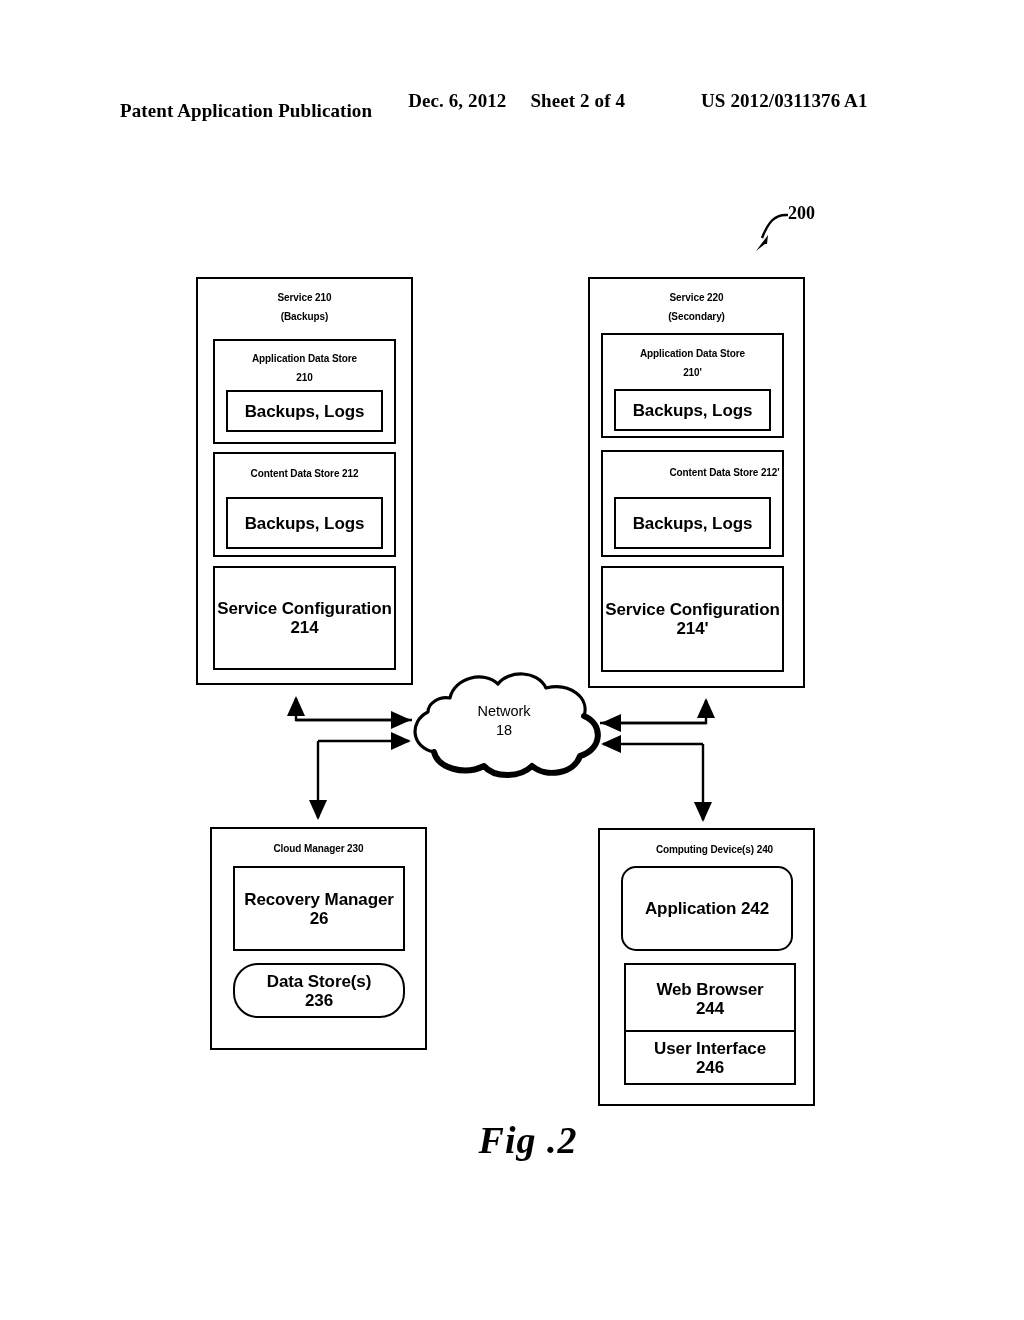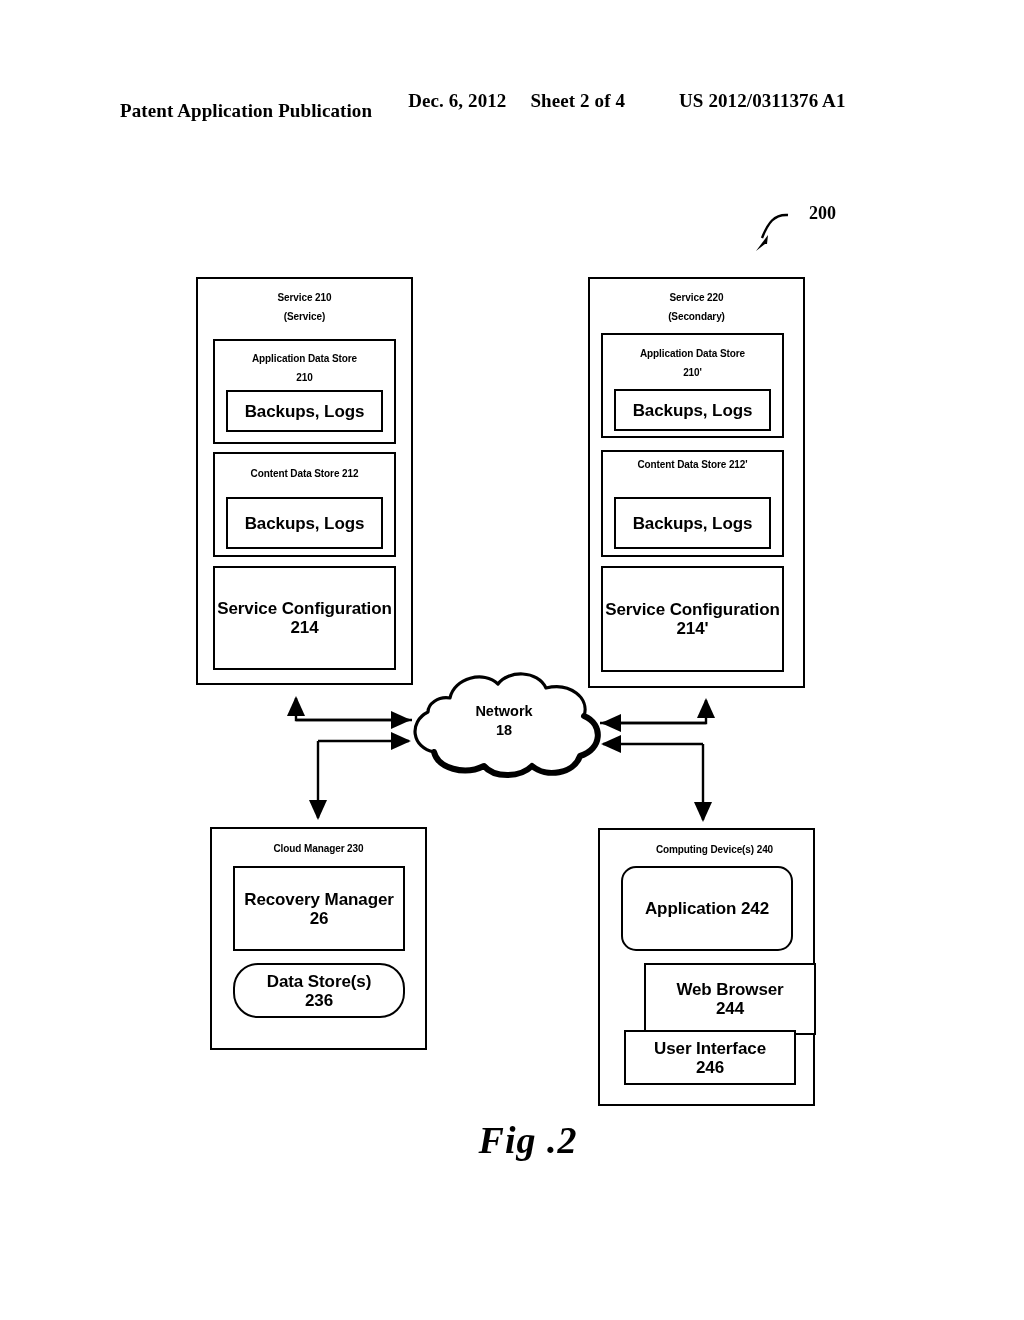--- a/index.html
+++ b/index.html
@@ -27,21 +27,21 @@
     display: flex;
     align-items: center;
     font-family: "Liberation Serif", serif;
     font-weight: bold;
     font-size: 19px;
     letter-spacing: 0.1px;
     white-space: nowrap;
   }
   #page-header .hdr-pub   { margin-right: 36px; margin-top: 20px; }
   #page-header .hdr-date  { margin-right: 24px; }
-  #page-header .hdr-sheet { margin-right: 54px; }
+  #page-header .hdr-sheet { margin-right: 76px; }
 
   
   .fig-box {
     position: absolute;
     box-sizing: border-box;
     border: 2px solid #000;
     background: #fff;
   }
 
   .box-label {
@@ -86,21 +86,21 @@
   #network-cloud .cloud-text {
     position: absolute;
     left: 0;
     top: 0;
     width: 100%;
     height: 100%;
     display: flex;
     flex-direction: column;
     align-items: center;
     justify-content: center;
-    font-weight: bold;
+    font-weight: normal;
     font-size: 14.5px;
     line-height: 19px;
     text-align: center;
     padding-bottom: 6px;
     box-sizing: border-box;
   }
 
   
   #connectors {
     position: absolute;
@@ -119,21 +119,20 @@
     width: 90px;
     height: 52px;
   }
   #ref-200 .ref-num {
     position: absolute;
     left: 36px;
     top: -2px;
     font-family: "Liberation Serif", serif;
     font-weight: bold;
     font-size: 18px;
-    margin-left: 21px;
   }
 
   
   #fig-caption {
     position: absolute;
     left: 16px;
     top: 1118px;
     width: 1024px;
     text-align: center;
     font-family: "Liberation Serif", serif;
@@ -157,21 +156,21 @@
   <span class="ref-num">200</span>
   <svg width="90" height="52" viewBox="0 0 90 52">
     <path d="M 36 10 C 22 9, 16 18, 10 33" fill="none" stroke="#000" stroke-width="2.4"></path>
     <path d="M 4 46 L 16 30 L 15 39 L 13 39 Z" fill="#000"></path>
   </svg>
 </div>
 
 <div class="fig-box" id="service-primary" style="left:196px; top:277px; width:217px; height:408px;">
   <div class="box-label two-line" style="top:9px;">
     <div>Service 210</div>
-    <div>(Service)</div>
+    <div>(Backups)</div>
   </div>
 </div>
 
 <div class="fig-box" id="primary-app-data-store" style="left:213px; top:339px; width:183px; height:105px;">
   <div class="box-label two-line" style="top:8px;">
     <div>Application Data Store</div>
     <div>210</div>
   </div>
 </div>
 <div class="fig-box" id="primary-app-backups" style="left:226px; top:390px; width:157px; height:42px;">
@@ -211,21 +210,21 @@
     <div>210'</div>
   </div>
 </div>
 <div class="fig-box" id="secondary-app-backups" style="left:614px; top:389px; width:157px; height:42px;">
   <div class="box-label-center">
     <div>Backups, Logs</div>
   </div>
 </div>
 
 <div class="fig-box" id="secondary-content-data-store" style="left:601px; top:450px; width:183px; height:107px;">
-  <div class="box-label" style="top:3px;">
+  <div class="box-label" style="top:11px;padding-left:32px;">
     <div>Content Data Store 212'</div>
   </div>
 </div>
 <div class="fig-box" id="secondary-content-backups" style="left:614px; top:497px; width:157px; height:52px;">
   <div class="box-label-center">
     <div>Backups, Logs</div>
   </div>
 </div>
 
 <div class="fig-box" id="secondary-service-config" style="left:601px; top:566px; width:183px; height:106px;">
@@ -279,21 +278,21 @@
 <div class="fig-box" id="computing-devices" style="left:598px; top:828px; width:217px; height:278px;">
   <div class="box-label" style="top:10px;padding-left:8px;">
     <div>Computing Device(s) 240</div>
   </div>
 </div>
 <div class="fig-box" id="device-application" style="left:621px; top:866px; width:172px; height:85px;border-radius:15px;">
   <div class="box-label-center">
     <div>Application 242</div>
   </div>
 </div>
-<div class="fig-box" id="device-web-browser" style="left:624px; top:963px; width:172px; height:72px;margin-left:20px;">
+<div class="fig-box" id="device-web-browser" style="left:624px; top:963px; width:172px; height:72px;">
   <div class="box-label-center">
     <div>Web Browser</div>
     <div>244</div>
   </div>
 </div>
 <div class="fig-box" id="device-user-interface" style="left:624px; top:1030px; width:172px; height:55px;padding-left:43px;">
   <div class="box-label-center">
     <div>User Interface</div>
     <div>246</div>
   </div>

